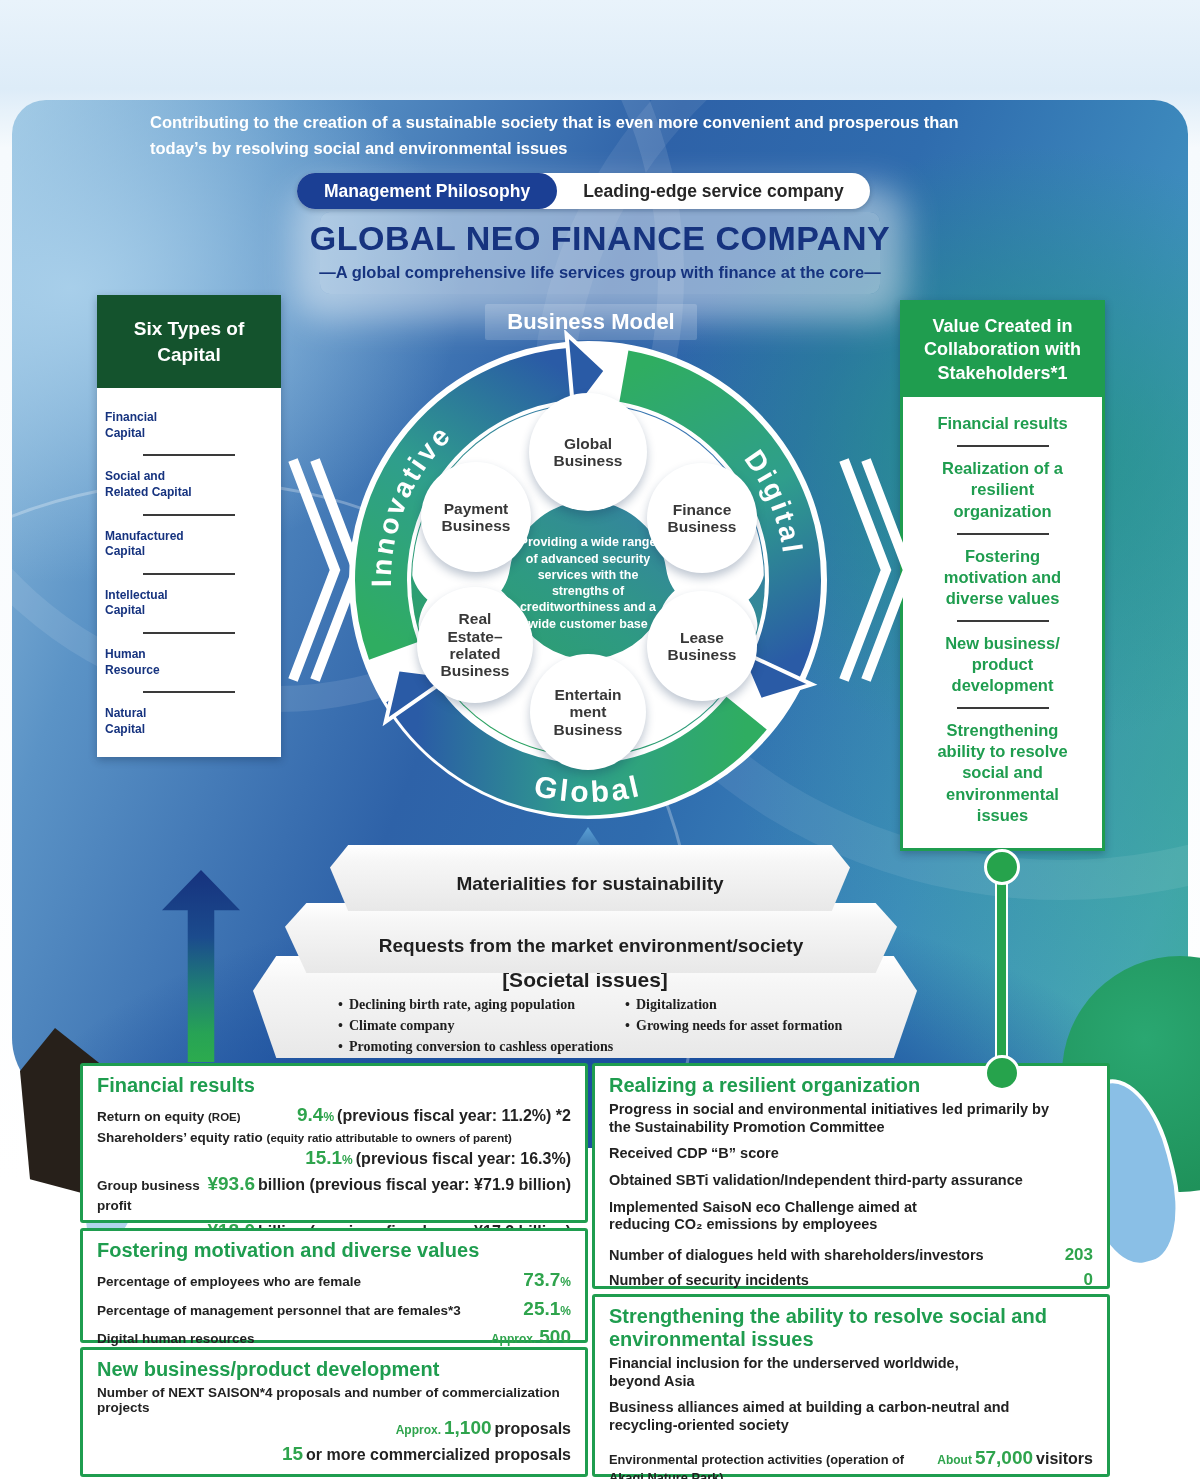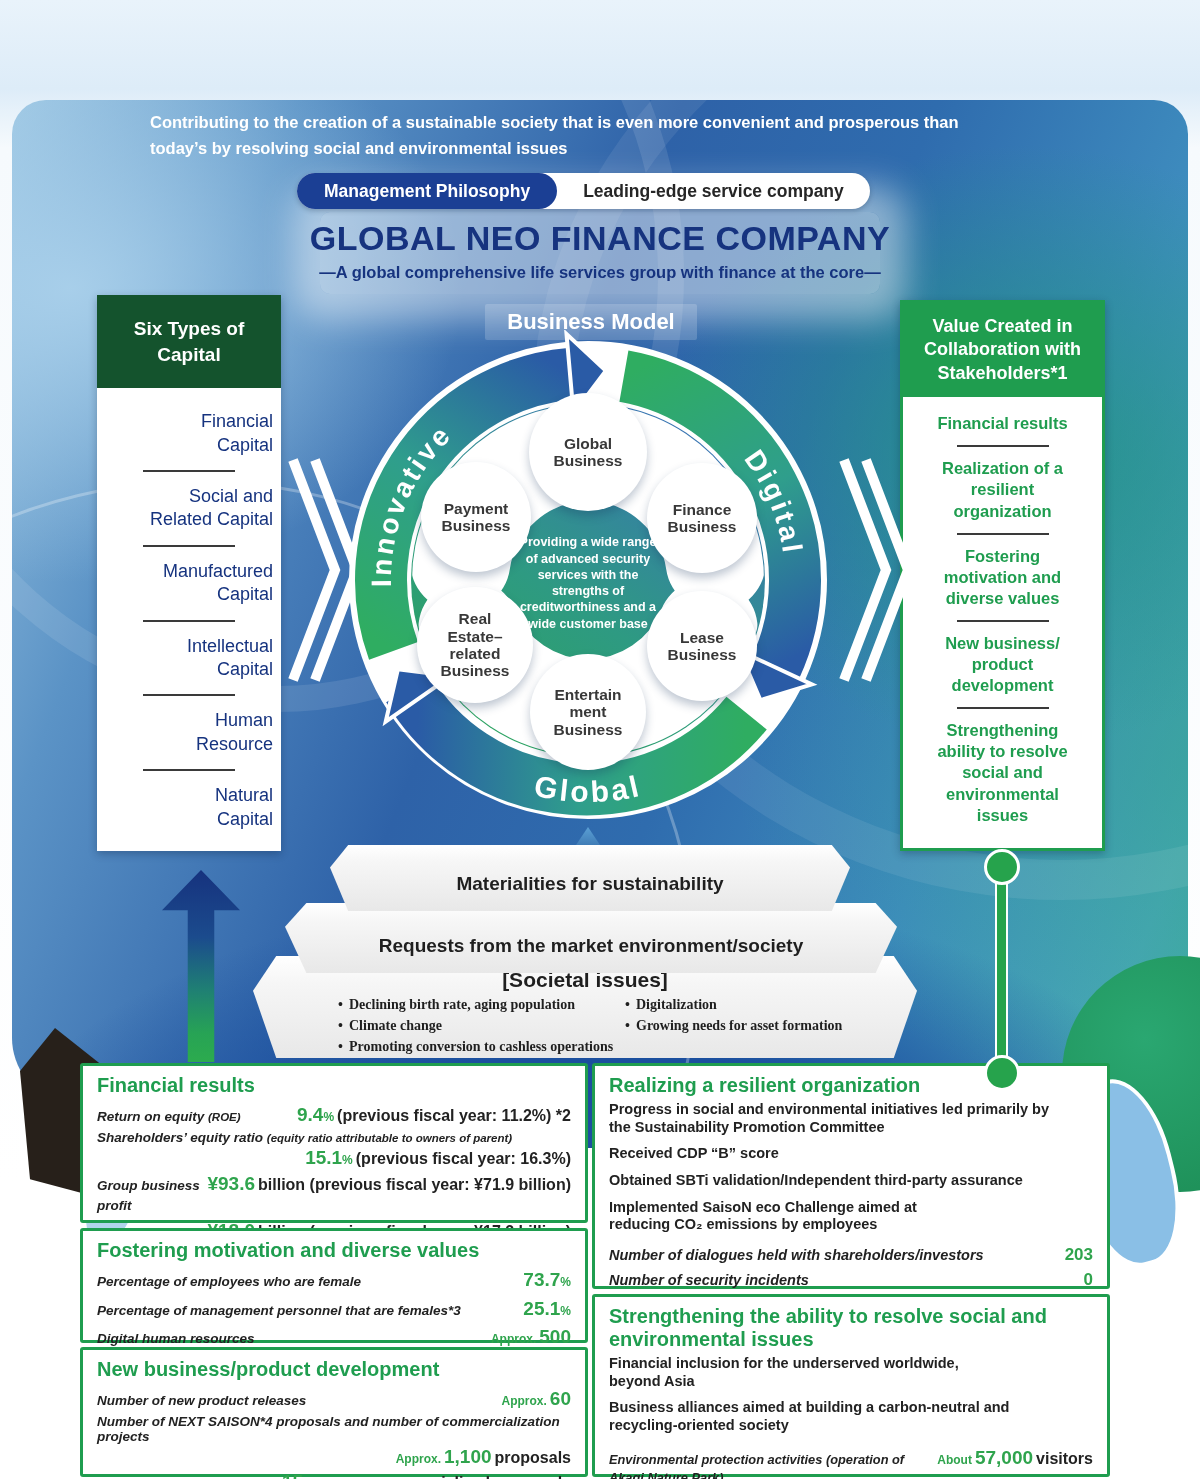--- a/index.html
+++ b/index.html
@@ -44,21 +44,21 @@
     box-shadow:0 0 34px 26px rgba(255,255,255,.45);border-radius:10px;}
   .subtitle{position:absolute;left:250px;top:263px;width:700px;z-index:4;text-align:center;color:#16337f;
     font-weight:bold;font-size:16.5px;}
 
   
   .lpanel{position:absolute;left:97px;top:295px;width:184px;z-index:4;background:#fff;
     box-shadow:0 3px 8px rgba(10,30,60,.3);}
   .lpanel-h{background:#14532d;color:#fff;font-weight:bold;font-size:19px;line-height:1.35;text-align:center;
     padding:21px 6px;}
   .lpanel-b{padding:22px 8px 20px;}
-  .lp-item{color:#16337f;font-weight:normal;font-size:18px;line-height:1.3;text-align:right;}
+  .lp-item{color:#16337f;font-weight:bold;font-size:12px;line-height:1.3;text-align:left;}
   .lp-sep,.rp-sep{width:92px;height:2px;background:#3a3a3a;margin:13px auto;}
   .rpanel{position:absolute;left:900px;top:300px;width:205px;z-index:4;background:#fff;border:3px solid #1f9d4f;
     box-sizing:border-box;box-shadow:0 3px 8px rgba(10,30,60,.3);}
   .rpanel-h{background:#1f9d4f;color:#fff;font-weight:bold;font-size:18px;line-height:1.3;text-align:center;
     padding:12px 4px;}
   .rpanel-b{padding:16px 6px 22px;}
   .rp-item{color:#1f9d4f;font-weight:bold;font-size:16.5px;line-height:1.28;text-align:center;}
   .rp-sep{margin:11px auto;}
 
   
@@ -119,21 +119,21 @@
   
   .box{position:absolute;background:#fff;border:3px solid #1f9d4f;border-radius:3px;box-sizing:border-box;
     padding:8px 14px 6px;z-index:5;}
   .box h3{margin:0 0 4px;color:#1f9d4f;font-size:20px;font-weight:bold;line-height:1.15;}
   .b1{left:80px;top:1063px;width:508px;height:160px;}
   .b2{left:80px;top:1228px;width:508px;height:115px;}
   .b3{left:80px;top:1347px;width:508px;height:130px;}
   .b4{left:592px;top:1063px;width:518px;height:226px;}
   .b5{left:592px;top:1294px;width:518px;height:183px;}
   .frow{display:flex;justify-content:space-between;align-items:baseline;line-height:1.5;}
-  .flabel{font-weight:bold;font-size:13.5px;color:#222;font-style:italic;}
+  .flabel{font-weight:bold;font-size:13.5px;color:#222;}
   .fnote{font-weight:bold;font-size:11.5px;color:#222;}
   .fval{white-space:nowrap;text-align:right;}
   .big{color:#2fa44d;font-size:19px;font-weight:bold;}
   .unit{color:#2fa44d;font-size:12px;font-weight:bold;}
   .pre{color:#2fa44d;font-size:12px;font-weight:bold;margin-right:3px;}
   .after{color:#222;font-size:16px;font-weight:bold;margin-left:3px;}
   .val-line{text-align:right;line-height:1.35;}
   .ritem{font-weight:bold;font-size:14.5px;color:#222;line-height:1.22;margin:0 0 9px;}
   .mrow{display:flex;justify-content:space-between;align-items:baseline;line-height:1.45;}
   .mval{color:#2fa44d;font-size:17px;font-weight:bold;}
@@ -290,21 +290,21 @@
   </div>
 
   <div class="tri-up"></div>
   <div class="slab slab1">Materialities for sustainability</div>
   <div class="slab slab2">Requests from the market environment/society</div>
   <div class="slab slab3">
     <div>[Societal issues]</div>
     <div class="soc-cols">
       <ul class="soc-ul soc-left">
         <li>Declining birth rate, aging population</li>
-        <li>Climate change</li>
+        <li>Climate company</li>
         <li>Promoting conversion to cashless operations</li>
       </ul>
       <ul class="soc-ul soc-right">
         <li>Digitalization</li>
         <li>Growing needs for asset formation</li>
       </ul>
     </div>
   </div>
 
   <div class="up-arrow"></div>
@@ -351,24 +351,20 @@
       <span class="fval"><span class="pre">Approx.</span><span class="big">500</span></span>
     </div>
     <div class="frow">
       <span class="flabel">Paid holiday usage rate</span>
       <span class="fval"><span class="big">90.0</span><span class="unit">%</span></span>
     </div>
   </div>
 
   <div class="box b3">
     <h3>New business/product development</h3>
-    <div class="frow">
-      <span class="flabel">Number of new product releases</span>
-      <span class="fval"><span class="pre">Approx.</span><span class="big">60</span></span>
-    </div>
     <div class="flabel">Number of NEXT SAISON*4 proposals and number of commercialization projects</div>
     <div class="val-line">
       <span class="pre">Approx.</span><span class="big">1,100</span><span class="after">proposals</span>
     </div>
     <div class="val-line">
       <span class="big">15</span><span class="after">or more commercialized proposals</span>
     </div>
   </div>
 
   <div class="box b4">

